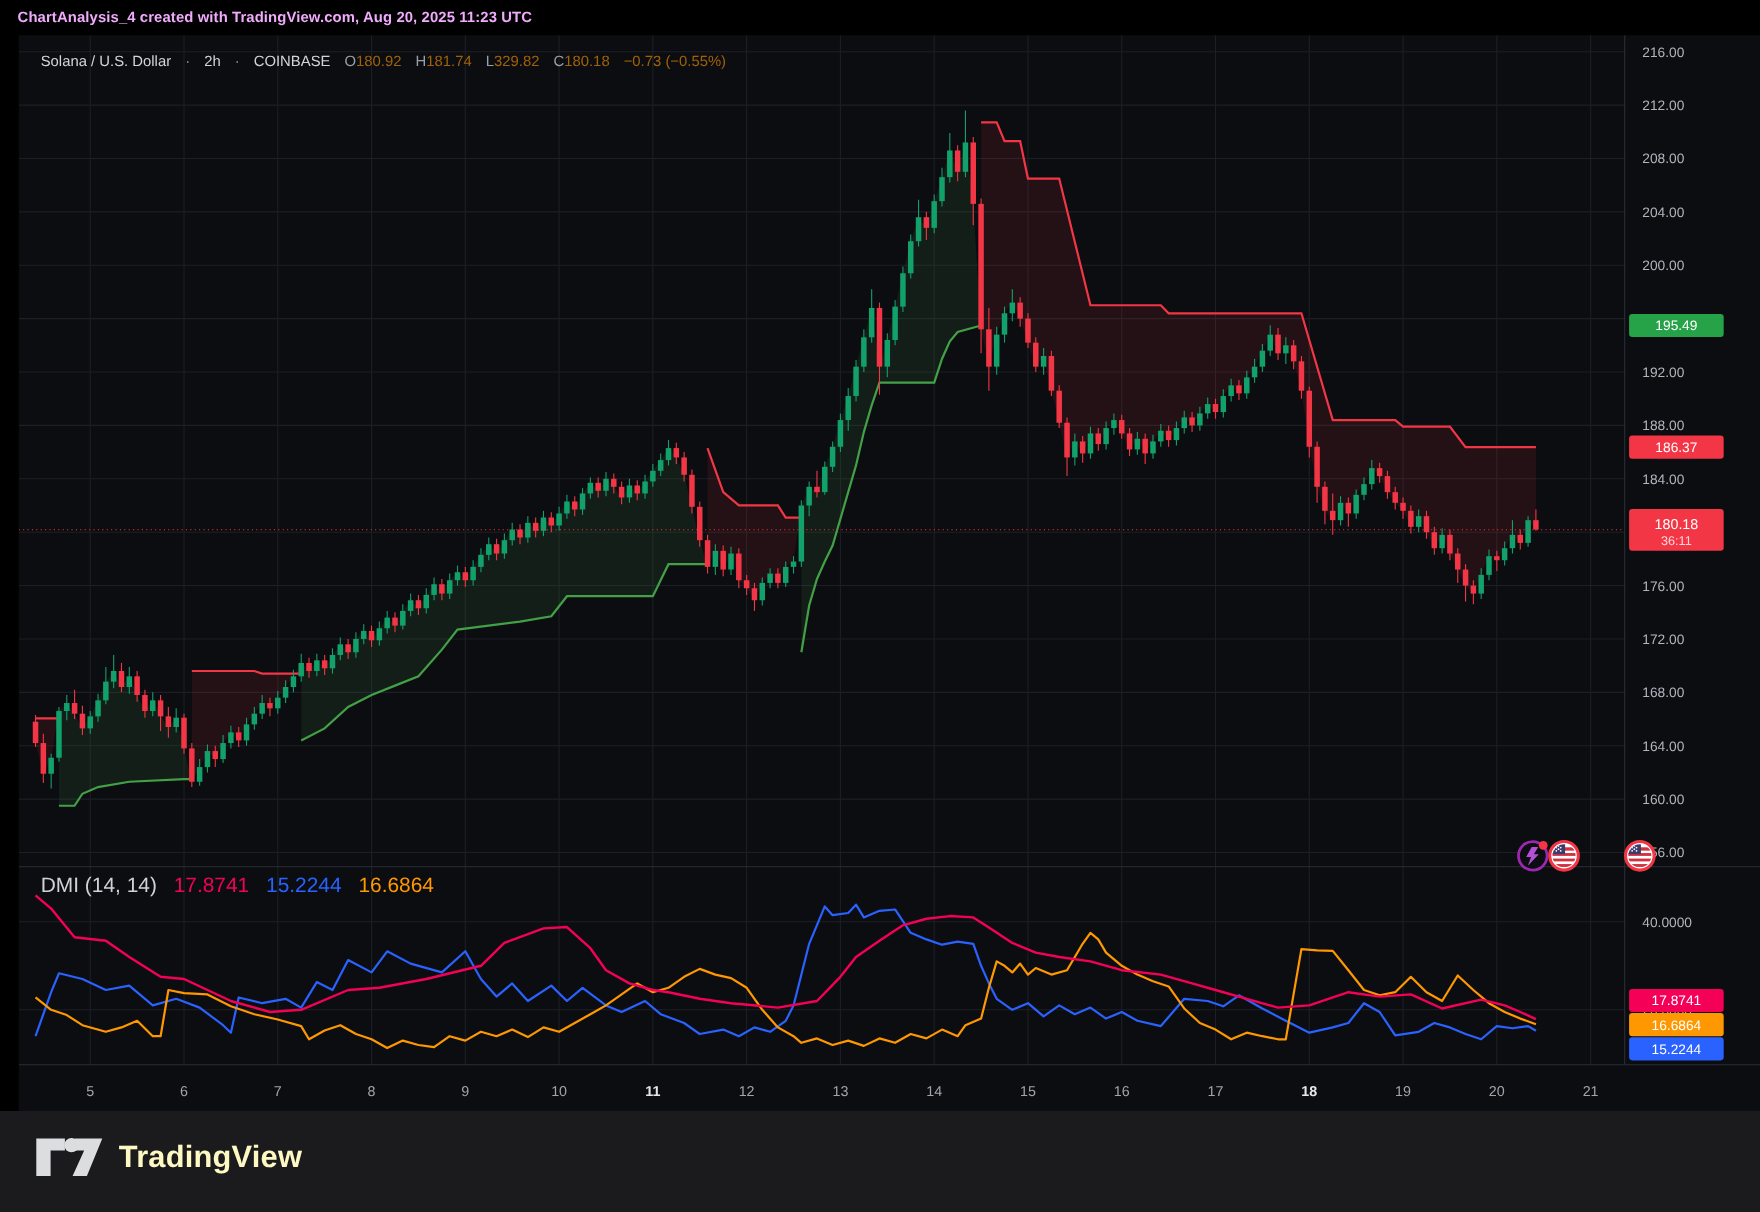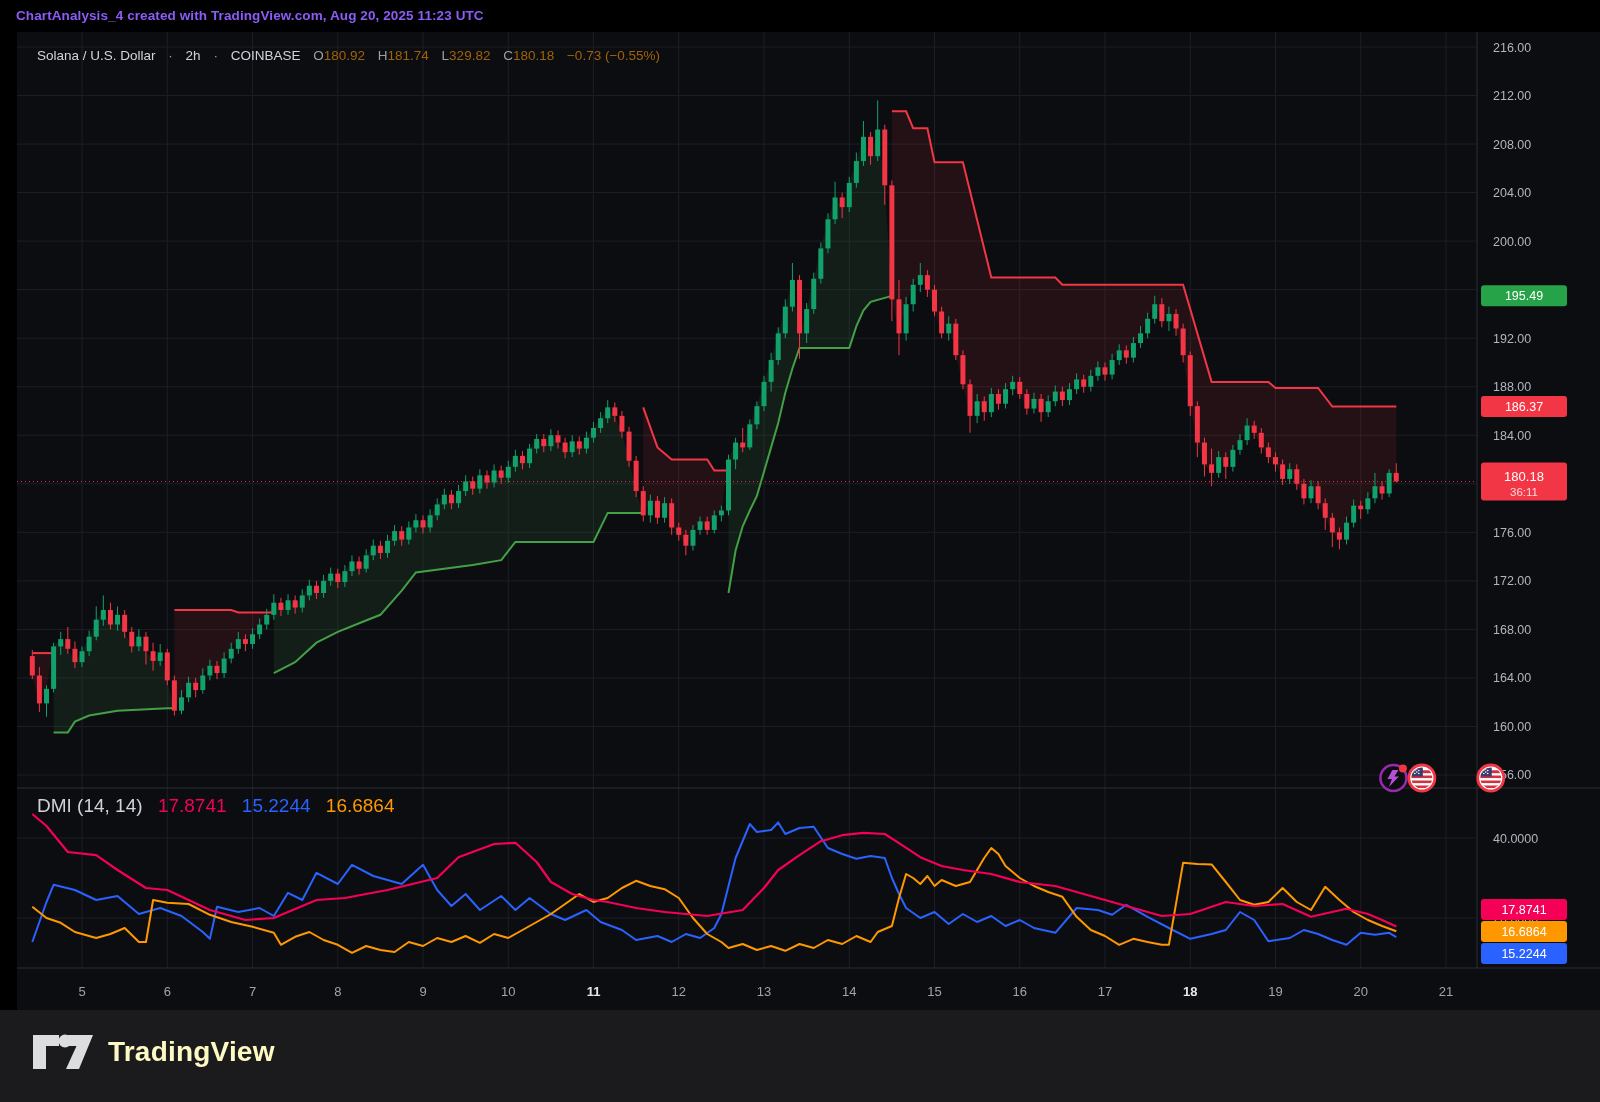--- a/index.html
+++ b/index.html
@@ -1,18 +1,18 @@
 <!DOCTYPE html>
 <html><head>
 <meta charset="utf-8">
 <style>
   html,body{margin:0;padding:0;background:#000;width:1600px;height:1102px;overflow:hidden;
     font-family:"Liberation Sans","DejaVu Sans",sans-serif;}
   .topbar{position:absolute;left:0;top:0;width:1600px;height:32px;background:#000;}
-  .topbar span{position:absolute;left:16px;top:8px;font-size:13.5px;font-weight:600;color:#8b5cf6;letter-spacing:.1px;}
+  .topbar span{position:absolute;left:16px;top:8px;font-size:13.5px;font-weight:600;color:#f0abfc;letter-spacing:.1px;}
   .chart-wrap{position:absolute;left:17px;top:32px;width:1600px;height:978px;background:#0c0d10;}
   #chart-svg{position:absolute;left:0;top:0;}
   .legend{position:absolute;left:20px;top:13px;z-index:5;font-size:13.5px;color:#d1d4dc;}
   .legend .row{height:22px;line-height:22px;white-space:nowrap;}
   .muted{color:#9aa0aa;}
   .red{color:#a16207;}
   .lg-gap{margin-left:9px;}
   .dmi-legend{position:absolute;left:20px;top:763px;z-index:5;font-size:19px;color:#cfd2da;white-space:nowrap;}
   .dmi-adx{color:#f50057;margin-left:10px;}
   .dmi-plus{color:#2962ff;margin-left:10px;}

